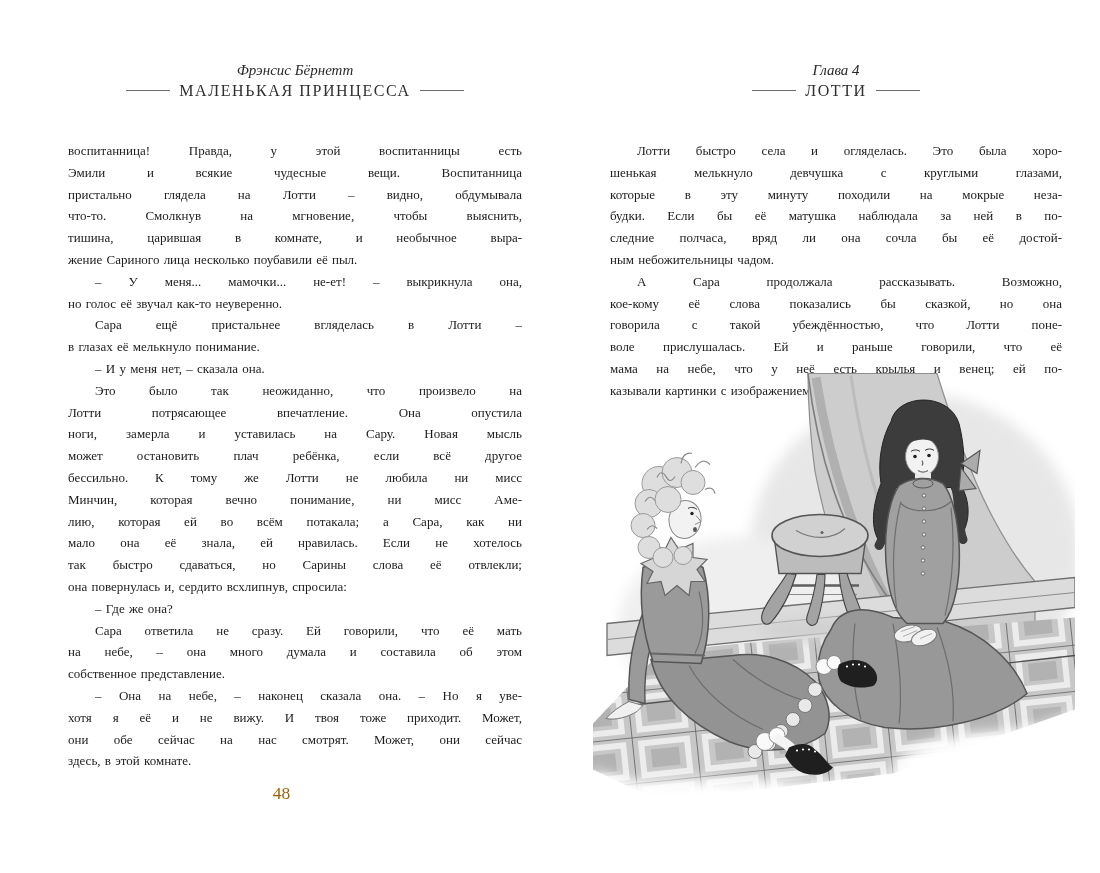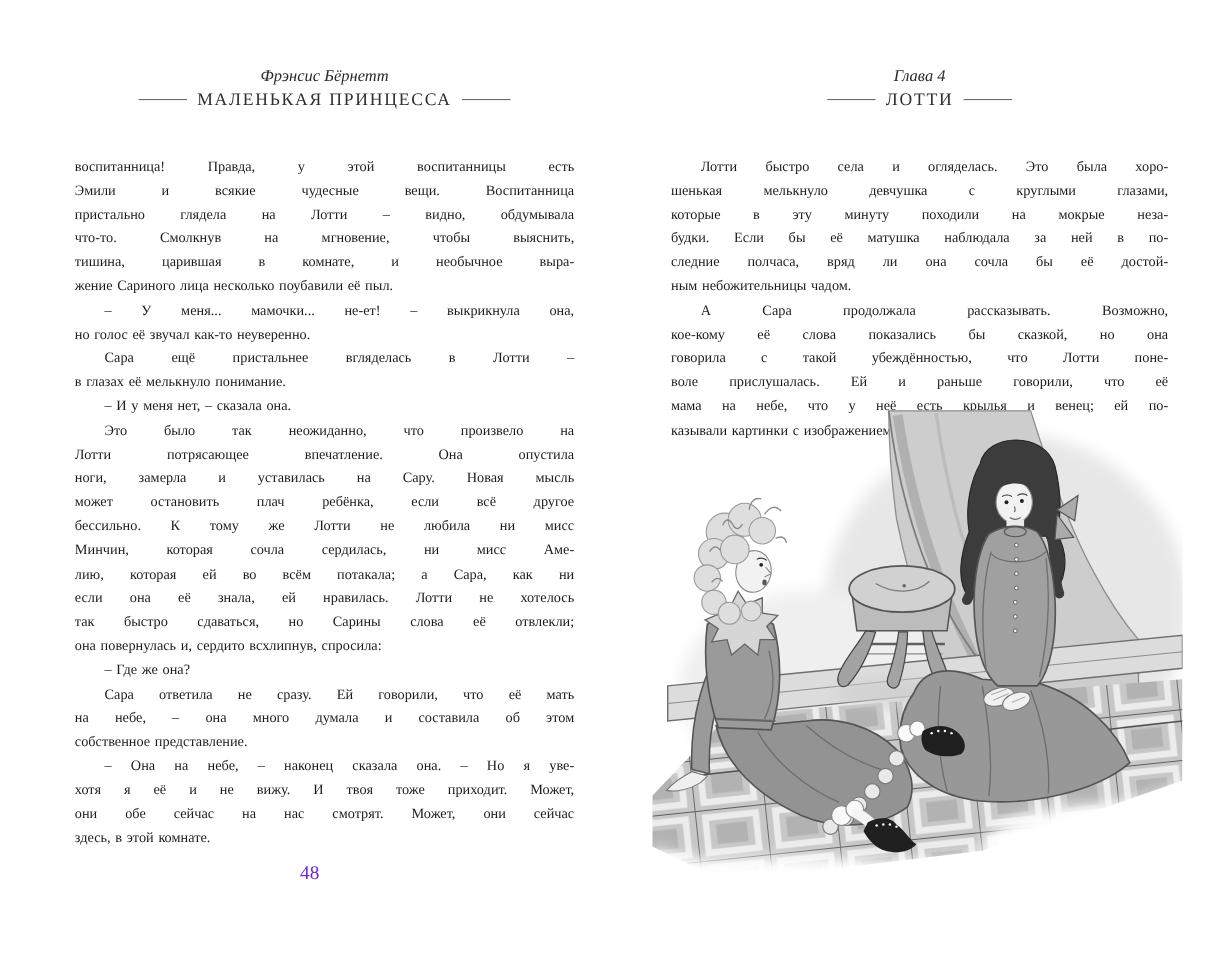--- a/index.html
+++ b/index.html
@@ -17,21 +17,21 @@
     display:flex;align-items:center;justify-content:center;gap:9px;
     font-size:16px;letter-spacing:1.6px;color:#2f2f2f;line-height:19px;margin-top:1px;
   }
   .rule{width:44px;height:1px;background:#6a6a6a;flex:0 0 auto;}
   .body-text{margin-top:40px;font-size:13px;line-height:21.8px;word-spacing:1px;}
   .line{text-align:justify;text-align-last:justify;white-space:normal;}
   .line.last{text-align-last:left;}
   .line.ind{text-indent:27px;}
   .pageno{
     position:absolute;left:68px;width:427px;top:783px;text-align:center;
-    font-size:17.5px;color:#6d28d9;
+    font-size:17.5px;color:#a16207;
   }
   .illustration{position:absolute;left:593px;top:370px;width:482px;height:448px;}
   .illustration svg{display:block;width:100%;height:100%;}
 </style>
 </head>
 <body>
 
 <div class="col col-left">
   <div class="head">
     <div class="head-author">Фрэнсис Бёрнетт</div>
@@ -60,23 +60,23 @@
       </div>
       <div>
         <div class="line last ind">– И у меня нет, – сказала она.</div>
       </div>
       <div>
         <div class="line ind">Это было так неожиданно, что произвело на</div>
         <div class="line">Лотти потрясающее впечатление. Она опустила</div>
         <div class="line">ноги, замерла и уставилась на Сару. Новая мысль</div>
         <div class="line">может остановить плач ребёнка, если всё другое</div>
         <div class="line">бессильно. К тому же Лотти не любила ни мисс</div>
-        <div class="line">Минчин, которая сочла сердилась, ни мисс Аме-</div>
+        <div class="line">Минчин, которая вечно понимание, ни мисс Аме-</div>
         <div class="line">лию, которая ей во всём потакала; а Сара, как ни</div>
-        <div class="line">если она её знала, ей нравилась. Лотти не хотелось</div>
+        <div class="line">мало она её знала, ей нравилась. Если не хотелось</div>
         <div class="line">так быстро сдаваться, но Сарины слова её отвлекли;</div>
         <div class="line last">она повернулась и, сердито всхлипнув, спросила:</div>
       </div>
       <div>
         <div class="line last ind">– Где же она?</div>
       </div>
       <div>
         <div class="line ind">Сара ответила не сразу. Ей говорили, что её мать</div>
         <div class="line">на небе, – она много думала и составила об этом</div>
         <div class="line last">собственное представление.</div>

